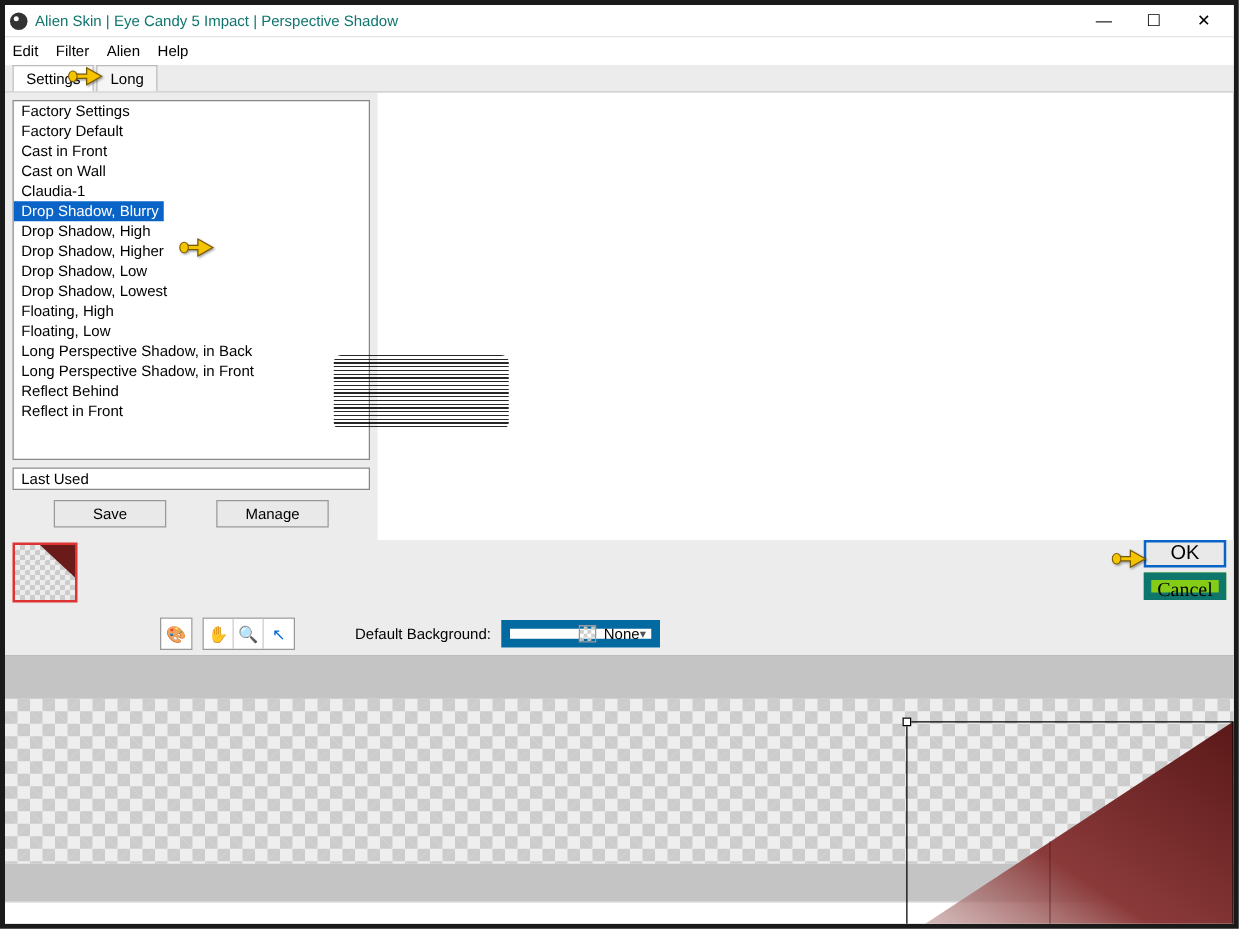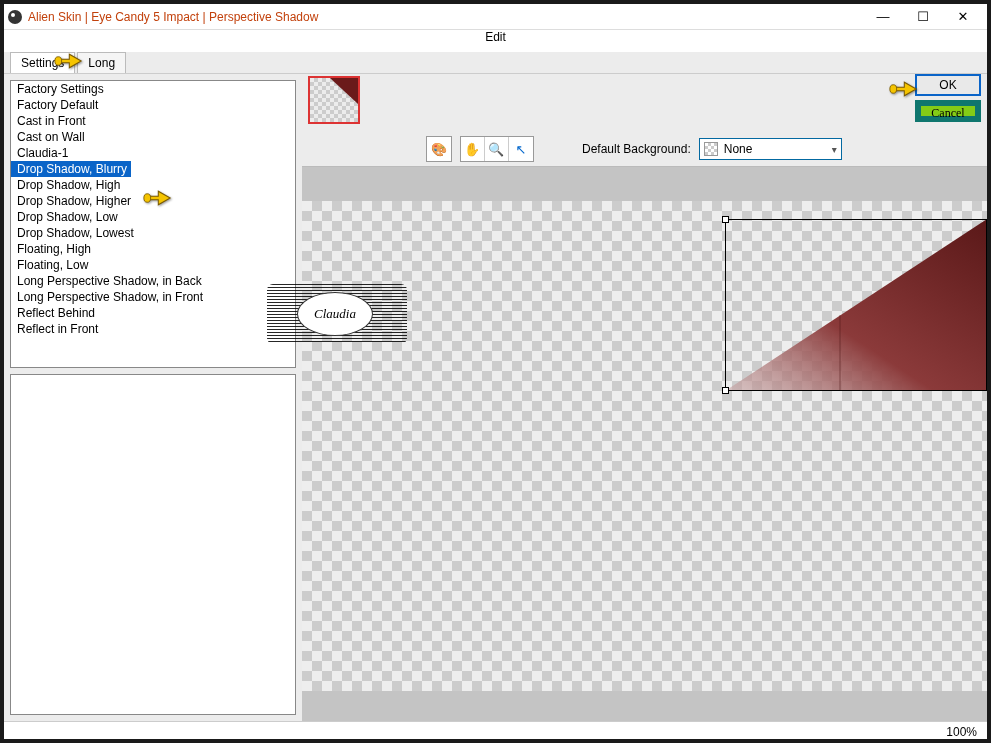--- a/index.html
+++ b/index.html
@@ -27,37 +27,36 @@
       border-radius: 50%;
       background: #333;
       margin-right: 6px;
       position: relative;
     }
     .titlebar .app-icon::after {
       content: "";
       position: absolute; top:3px; left:3px;
       width:4px; height:4px; background:#fff; border-radius:50%;
     }
-    .titlebar .title { flex: 1; font-size: 12px; color: #c2410c; }
+    .titlebar .title { flex: 1; font-size: 12px; color: #0f766e; }
     .win-controls { display: flex; }
     .win-btn {
       width: 40px; height: 22px;
       display: flex; align-items: center; justify-content: center;
       font-size: 13px; color: #000;
       cursor: pointer;
     }
     
     .menubar {
       height: 22px;
       display: flex;
       align-items: center;
       padding: 0 6px;
       gap: 14px;
       background: #fff;
-      flex-direction: column;
     }
     .menubar span { cursor: pointer; }
     
     .tabsrow {
       height: 22px;
       background: #ececec;
       display: flex;
       align-items: flex-end;
       padding-left: 6px;
       border-bottom: 1px solid #ccc;
@@ -76,20 +75,21 @@
     .tab.active { background: #fff; }
     .hand-pointer-tab {
       position: absolute;
       left: 50px; top: -4px;
       z-index: 50;
     }
     
     .main {
       display: flex;
       height: calc(100% - 26px - 22px - 22px - 18px);
+      flex-direction: column;
     }
     .left-panel {
       width: 298px;
       background: #ececec;
       padding: 6px;
       display: flex;
       flex-direction: column;
     }
     .listbox {
       background: #fff;
@@ -179,46 +179,46 @@
     .tool-btn {
       width: 24px; height: 24px;
       display: flex; align-items: center; justify-content: center;
       border-right: 1px solid #ccc;
       cursor: pointer;
       font-size: 13px;
     }
     .tool-btn:last-child { border-right: none; }
     .pv-label { font-size: 12px; margin-left: 40px; }
     .pv-select {
-      width: 143px; height: 22px;
-      border: 1px solid #0369a1;
+      width: 127px; height: 22px;
+      border: 7px solid #0369a1;
       background: #fff;
       display: flex; align-items: center;
       padding: 0 4px;
-      justify-content: space-between;
+      justify-content: flex-end;
       cursor: pointer;
     }
     .pv-select .swatch {
       width: 14px; height: 14px; border:1px solid #999;
       background-image:
         linear-gradient(45deg, #ccc 25%, transparent 25%),
         linear-gradient(-45deg, #ccc 25%, transparent 25%),
         linear-gradient(45deg, transparent 75%, #ccc 75%),
         linear-gradient(-45deg, transparent 75%, #ccc 75%);
       background-size: 6px 6px;
       background-position: 0 0, 0 3px, 3px -3px, -3px 0;
     }
     .ok-cancel {
       position: absolute;
       top: 0; right: 6px;
       display: flex; flex-direction: column; gap: 4px;
     }
     .ok-btn, .cancel-btn {
       width: 66px; height: 22px;
-      font-size: 12px;
+      font-size: 16px;
       cursor: pointer;
     }
     .ok-btn {
       border: 2px solid #0a64c8;
       background: #e9e9e9;
       position: relative;
     }
     .cancel-btn {
       border: 6px solid #0f766e;
       background: #84cc16;
@@ -343,20 +343,27 @@
       <div class="list-item" style="font-weight:normal">Factory Settings</div>
       <div id="factory-items"><div class="list-item">Factory Default</div><div class="list-item">Cast in Front</div><div class="list-item">Cast on Wall</div><div class="list-item">Claudia-1</div><div class="list-item selected">Drop Shadow, Blurry</div><div class="list-item">Drop Shadow, High</div><div class="list-item">Drop Shadow, Higher</div><div class="list-item">Drop Shadow, Low</div><div class="list-item">Drop Shadow, Lowest</div><div class="list-item">Floating, High</div><div class="list-item">Floating, Low</div><div class="list-item">Long Perspective Shadow, in Back</div><div class="list-item">Long Perspective Shadow, in Front</div><div class="list-item">Reflect Behind</div><div class="list-item">Reflect in Front</div></div>
       <div class="hand hand-pointer-item">
         <svg viewBox="0 0 40 28">
             <path d="M2 12 L18 12 L18 6 L32 14 L18 22 L18 16 L2 16 Z" fill="#f5c400" stroke="#7a5a00" stroke-width="1.2"></path>
             <ellipse cx="5" cy="14" rx="4" ry="5" fill="#f5c400" stroke="#7a5a00" stroke-width="1"></ellipse>
           </svg>
       </div>
     </div>
     <div class="listbox user">
+      <div id="user-items">
+          <div class="list-item">Last Used</div>
+        </div>
+    </div>
+    <div class="btn-row">
+      <button class="std-btn">Save</button>
+      <button class="std-btn">Manage</button>
     </div>
   </div>
 
   <div class="right-panel">
     <div class="thumb-row">
       <div class="thumbnail"></div>
     </div>
     <div class="toolbar-row">
       <div style="width:110px"></div>
       <div class="tool-group">
@@ -404,18 +411,17 @@
       <div class="selection-rect">
         <div class="handle h-tl"></div>
         <div class="handle h-bl"></div>
       </div>
     </div>
   </div>
 </div>
 
 <div class="claudia-stamp">
   <div class="lines"></div>
-  <div class="oval">Claudia</div>
 </div>
 
 <div class="statusbar">
   <span>100%</span>
 </div>
 
 </body></html>

